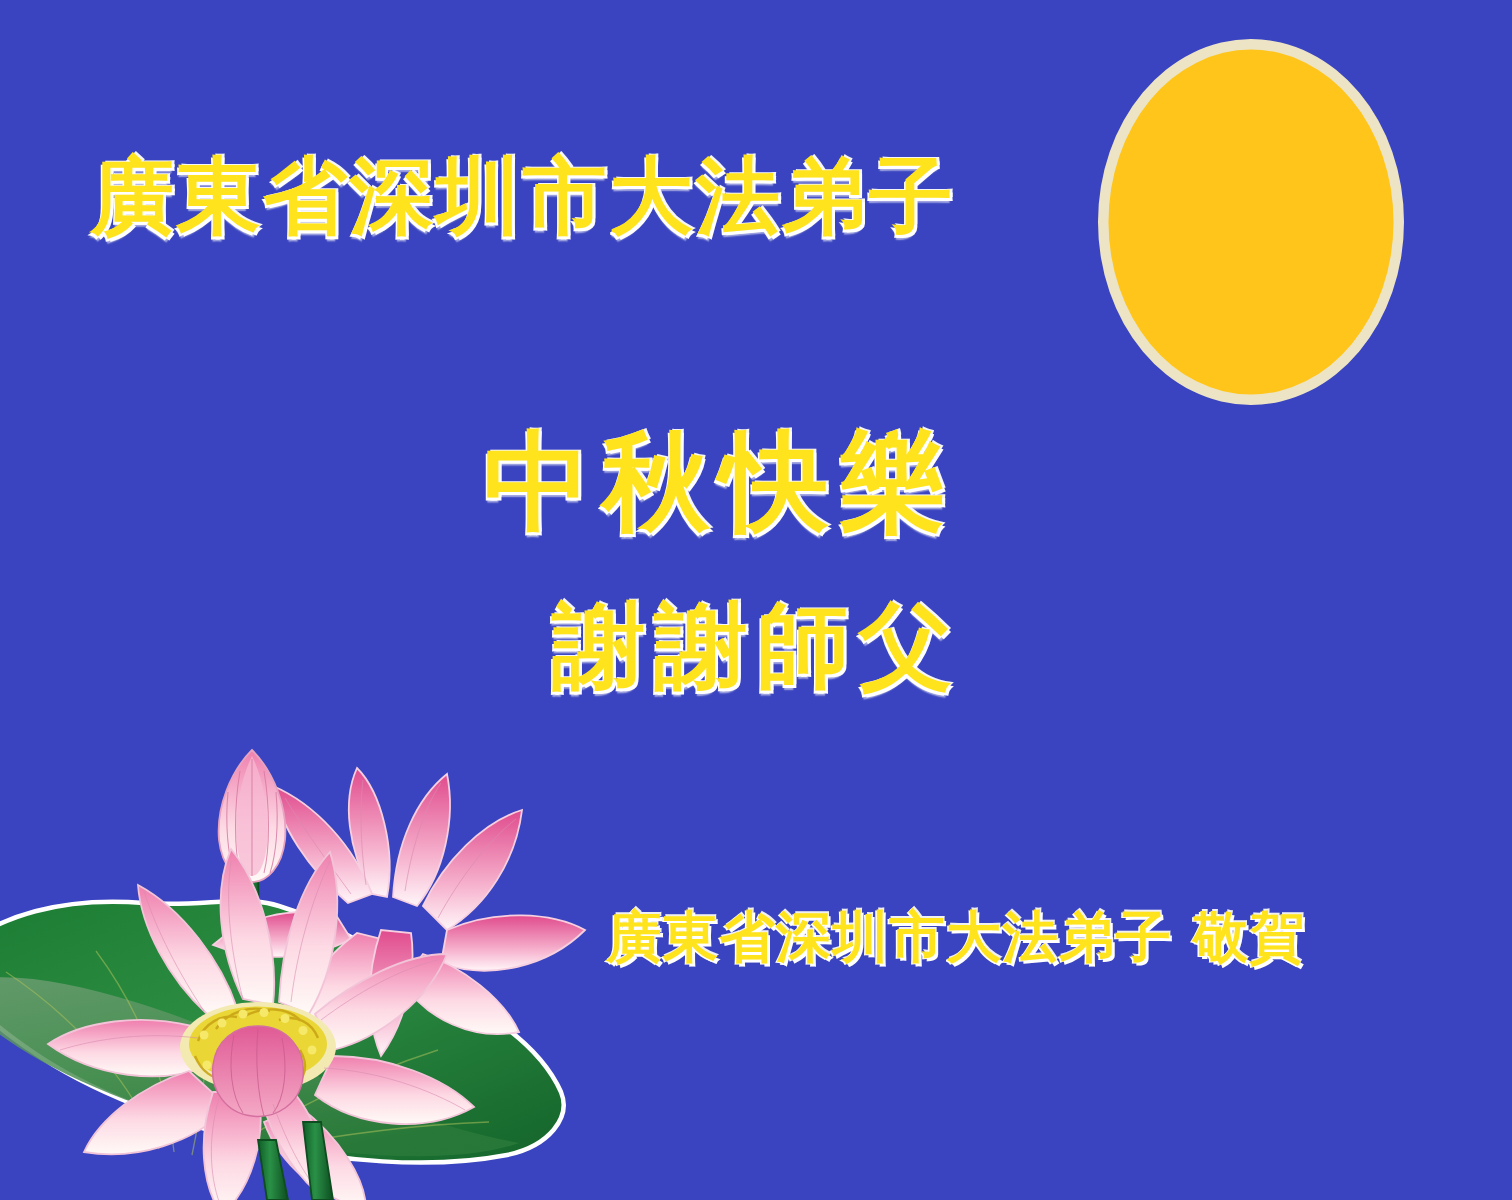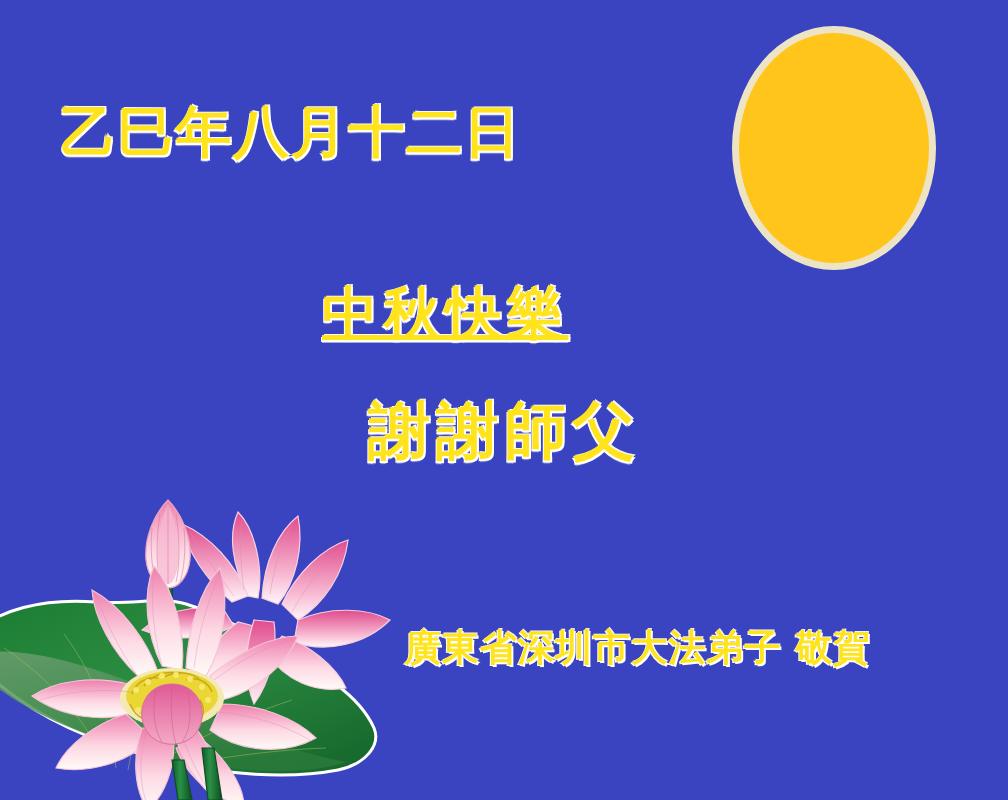--- a/index.html
+++ b/index.html
@@ -46,42 +46,40 @@
   }
   #title-line {
     left: 60px;
     top: 104px;
     font-size: 56px;
     letter-spacing: 0.03em;
   }
   #wish-line-1 {
     left: 322px;
     top: 285px;
-    font-size: 56px;
+    font-size: 72px;
     letter-spacing: 0.10em;
-    text-decoration: underline;
   }
   #wish-line-2 {
     left: 322px;
     top: 400px;
     font-size: 62px;
     letter-spacing: 0.10em;
     margin-left: 46px;
   }
   .sig-text {
     position: absolute;
     color: #ffe31c;
     font-weight: bold;
     white-space: nowrap;
     line-height: 1;
     text-shadow:
       2px 2px 0 #ffffff,
       -1px 1px 0 #ffffff,
       1px -1px 0 #f0f0f0;
-    margin-top: 23px;
   }
   #signature-org {
     left: 404px;
     top: 606px;
     font-size: 37px;
     letter-spacing: 0.02em;
   }
   #signature-date {
     left: 404px;
     top: 666px;
@@ -99,21 +97,21 @@
   }
   #lotus-artwork svg { display: block; }
 </style>
 </head>
 <body>
 
 <div id="greeting-card">
 
   <div id="moon"></div>
 
-  <div class="cn-text" id="title-line">乙巳年八月十二日</div>
+  <div class="cn-text" id="title-line">廣東省深圳市大法弟子</div>
 
   <div class="cn-text" id="wish-line-1">中秋快樂</div>
 
   <div class="cn-text" id="wish-line-2">謝謝師父</div>
 
   <div class="sig-text" id="signature-org">廣東省深圳市大法弟子 敬賀</div>
 
 
   <div id="lotus-artwork">
     <svg viewBox="0 0 420 330" width="420" height="330" xmlns="http://www.w3.org/2000/svg">

